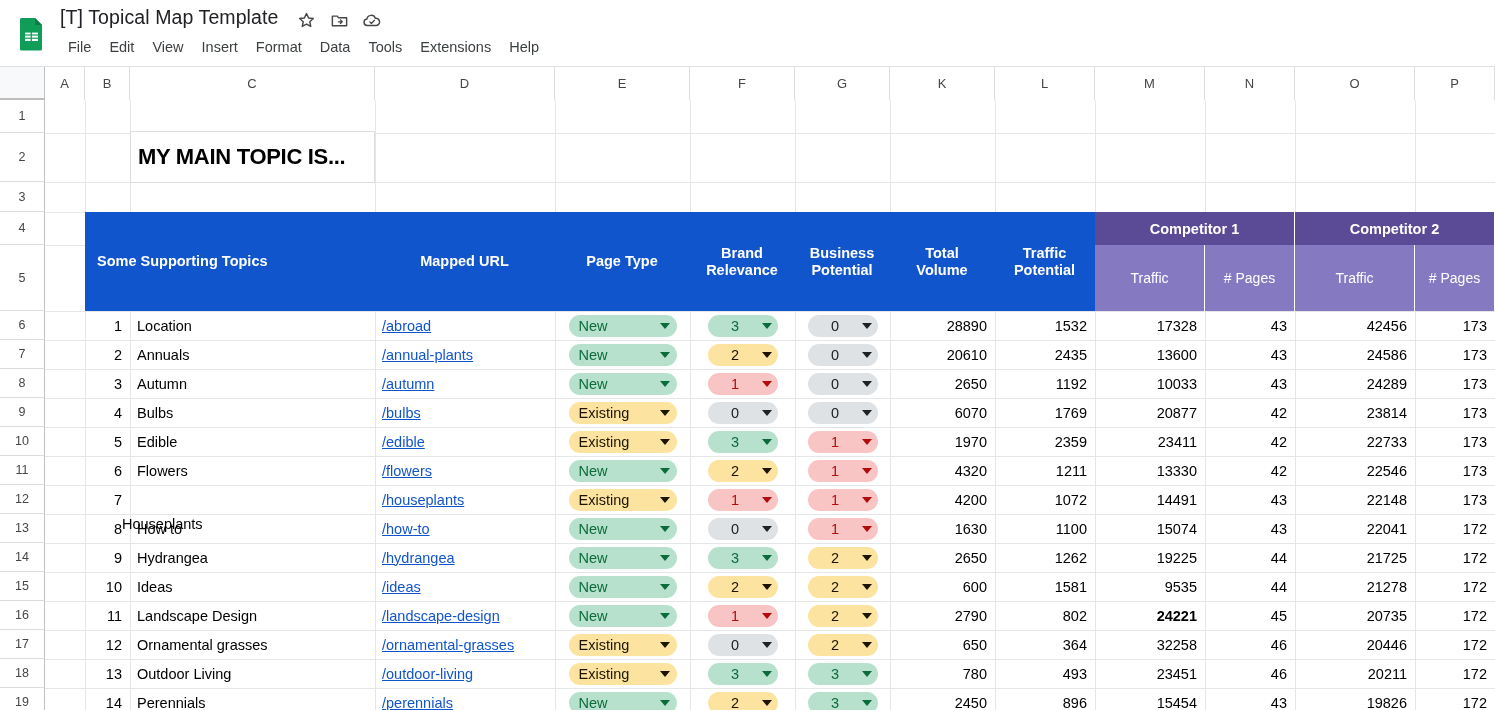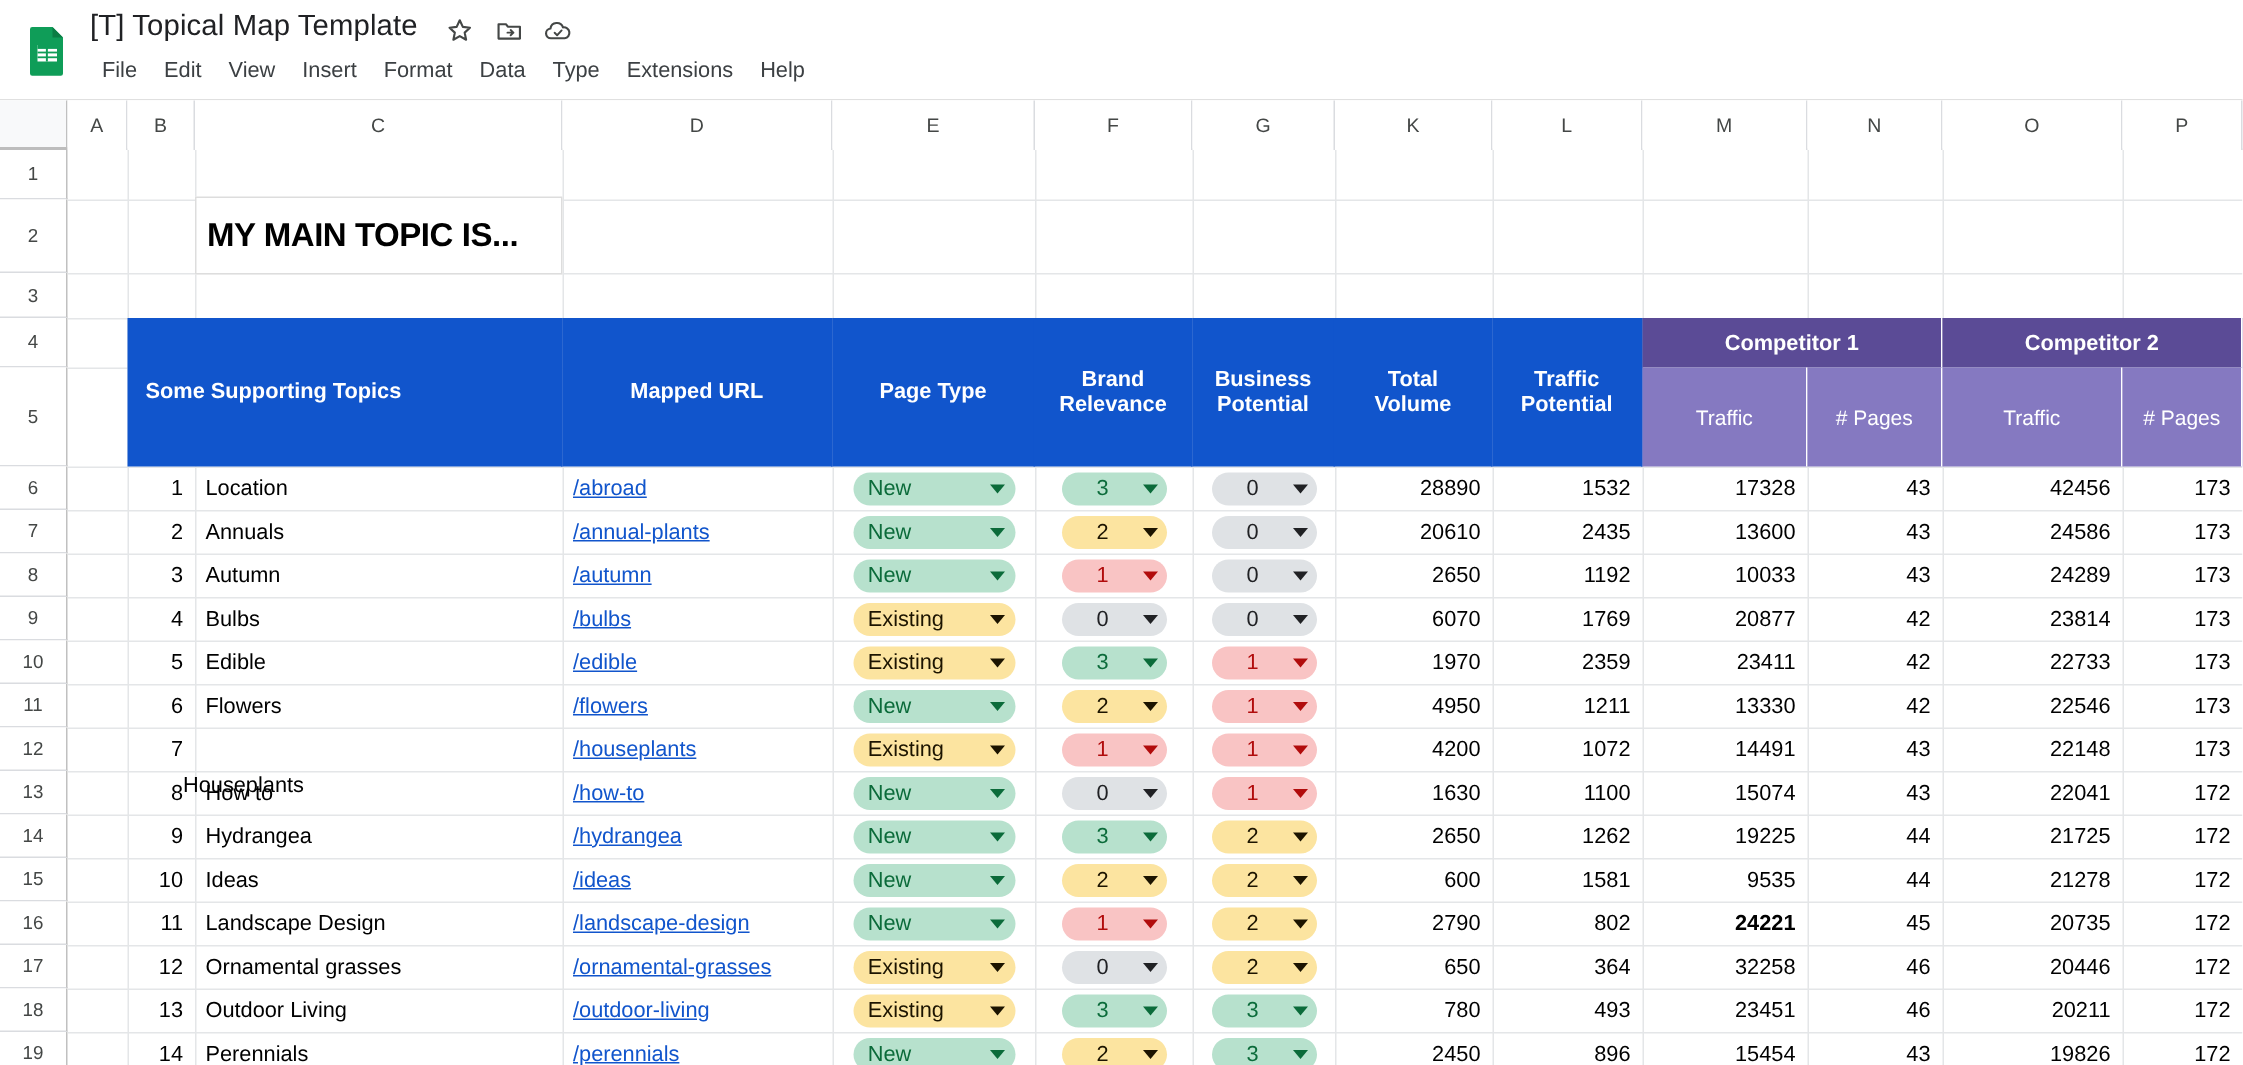--- a/index.html
+++ b/index.html
@@ -246,21 +246,21 @@
     </span>
   </div>
 
   <div id="menubar">
     <span class="mi">File</span>
     <span class="mi">Edit</span>
     <span class="mi">View</span>
     <span class="mi">Insert</span>
     <span class="mi">Format</span>
     <span class="mi">Data</span>
-    <span class="mi">Type</span>
+    <span class="mi">Tools</span>
     <span class="mi">Extensions</span>
     <span class="mi">Help</span>
   </div>
 </div>
 
 <div id="grid">
 
   <div id="colhdr">
     <div id="corner-box"></div>
     <div id="colcells">
@@ -529,21 +529,21 @@
             <span class="cl">2</span>
             <span class="arw"></span>
           </div>
         </div>
         <div class="chipwrap" style="left: 750px; width: 95px; top: 356px; height: 29px;">
           <div class="chip red sm narrow">
             <span class="cl">1</span>
             <span class="arw"></span>
           </div>
         </div>
-        <div class="dc num" style="left: 845px; width: 105px; top: 356px; height: 29px;">4950</div>
+        <div class="dc num" style="left: 845px; width: 105px; top: 356px; height: 29px;">4320</div>
         <div class="dc num" style="left: 950px; width: 100px; top: 356px; height: 29px;">1211</div>
         <div class="dc num" style="left: 1050px; width: 110px; top: 356px; height: 29px;">13330</div>
         <div class="dc num" style="left: 1160px; width: 90px; top: 356px; height: 29px;">42</div>
         <div class="dc num" style="left: 1250px; width: 120px; top: 356px; height: 29px;">22546</div>
         <div class="dc num" style="left: 1370px; width: 80px; top: 356px; height: 29px;">173</div>
         <div class="dc num" style="left: 40px; width: 45px; top: 385px; height: 29px;">7</div>
         <div class="dc lft" style="left: 70px; width: 245px; top: 385px; height: 29px; margin-top: 24px;">Houseplants</div>
         <div class="dc lft link" style="left: 330px; width: 180px; top: 385px; height: 29px;">/houseplants</div>
         <div class="chipwrap" style="left: 510px; width: 135px; top: 385px; height: 29px;">
           <div class="chip amber pt">

